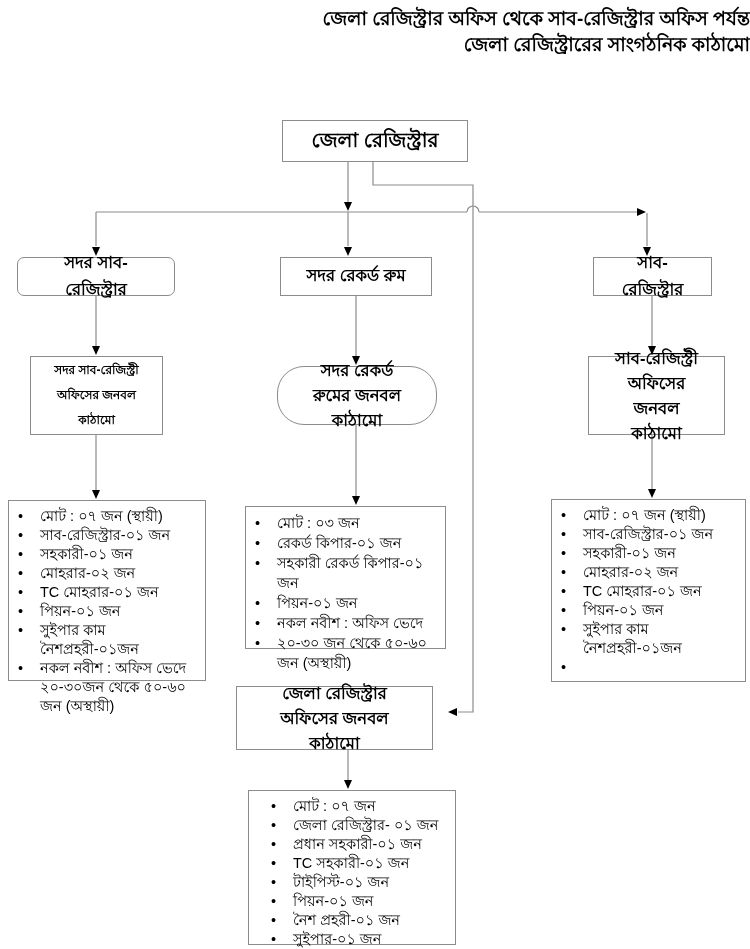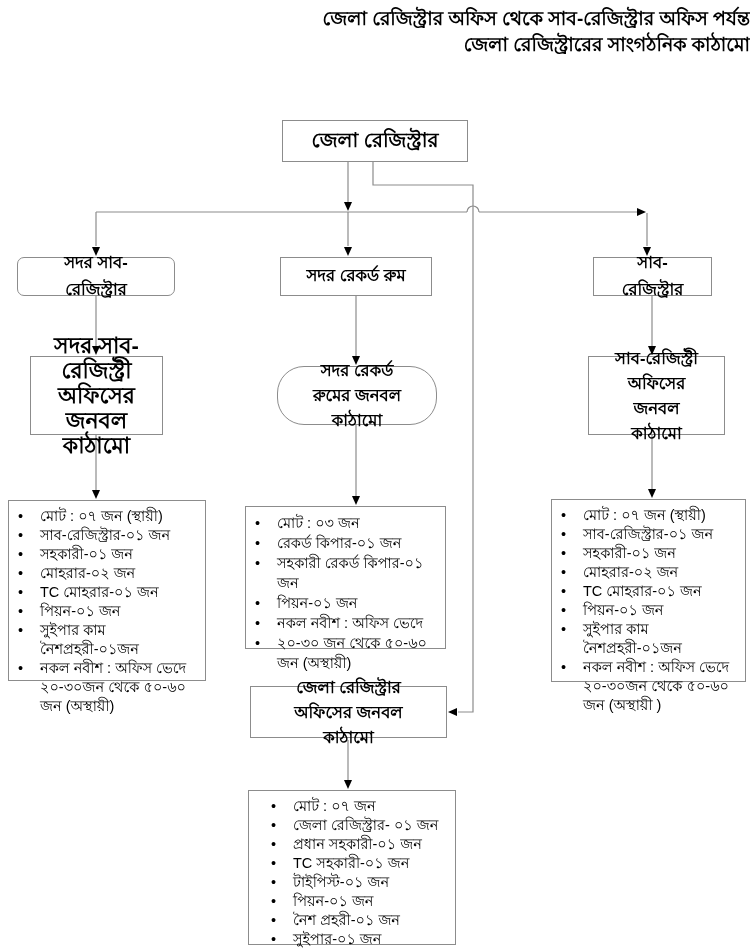--- a/index.html
+++ b/index.html
@@ -30,24 +30,24 @@
     background:var(--background);
     display:flex;align-items:center;justify-content:center;
     text-align:center;font-weight:bold;
     box-sizing:border-box;
     padding:2px 22px;
   }
   #top-node{left:282px;top:120px;width:186px;height:42px;font-size:20px;}
   #l2-left{left:17px;top:257px;width:158px;height:39px;font-size:16.5px;border-radius:7px;}
   #l2-mid{left:280px;top:257px;width:152px;height:39px;font-size:16.5px;text-align:center;}
   #l2-right{left:593px;top:257px;width:119px;height:39px;font-size:16.5px;}
-  #l3-left{left:30px;top:356px;width:133px;height:79px;font-size:22px;line-height:25px;}
+  #l3-left{left:30px;top:356px;width:133px;height:79px;font-size:12px;line-height:25px;}
   #l3-mid{left:277px;top:366px;width:160px;height:59px;font-size:16.5px;line-height:25px;border-radius:27px;}
   #l3-right{left:588px;top:356px;width:137px;height:79px;font-size:16.5px;line-height:25px;}
-  #bottom-node{left:250px;top:686px;width:197px;height:52px;font-size:16.5px;line-height:25px;}
+  #bottom-node{left:236px;top:686px;width:197px;height:64px;font-size:16.5px;line-height:25px;}
   .listbox{
     position:absolute;
     border:1px solid var(--line);
     background:var(--background);
     box-sizing:border-box;
     padding:6px 4px 4px 4px;
     font-size:14.5px;
   }
   #list-left{left:8px;top:500px;width:198px;height:181px;}
   #list-mid{left:245px;top:506px;width:201px;height:143px;line-height:20px;}
@@ -206,21 +206,20 @@
       <li class="li">
           <span class="blt">•</span>
           <span class="txt">পিয়ন-০১ জন</span>
         </li>
       <li class="li">
           <span class="blt">•</span>
           <span class="txt">সুইপার কাম নৈশপ্রহরী-০১জন</span>
         </li>
       <li class="li">
           <span class="blt">•</span>
-          <span class="txt">নকল নবীশ : অফিস ভেদে ২০-৩০জন থেকে ৫০-৬০ জন (অস্থায়ী )</span>
         </li>
     </ul>
   </div>
 
   <div class="node" id="bottom-node">জেলা রেজিস্ট্রার অফিসের জনবল কাঠামো</div>
 
   <div class="listbox" id="list-bottom">
     <ul>
       <li class="li">
           <span class="blt">•</span>

